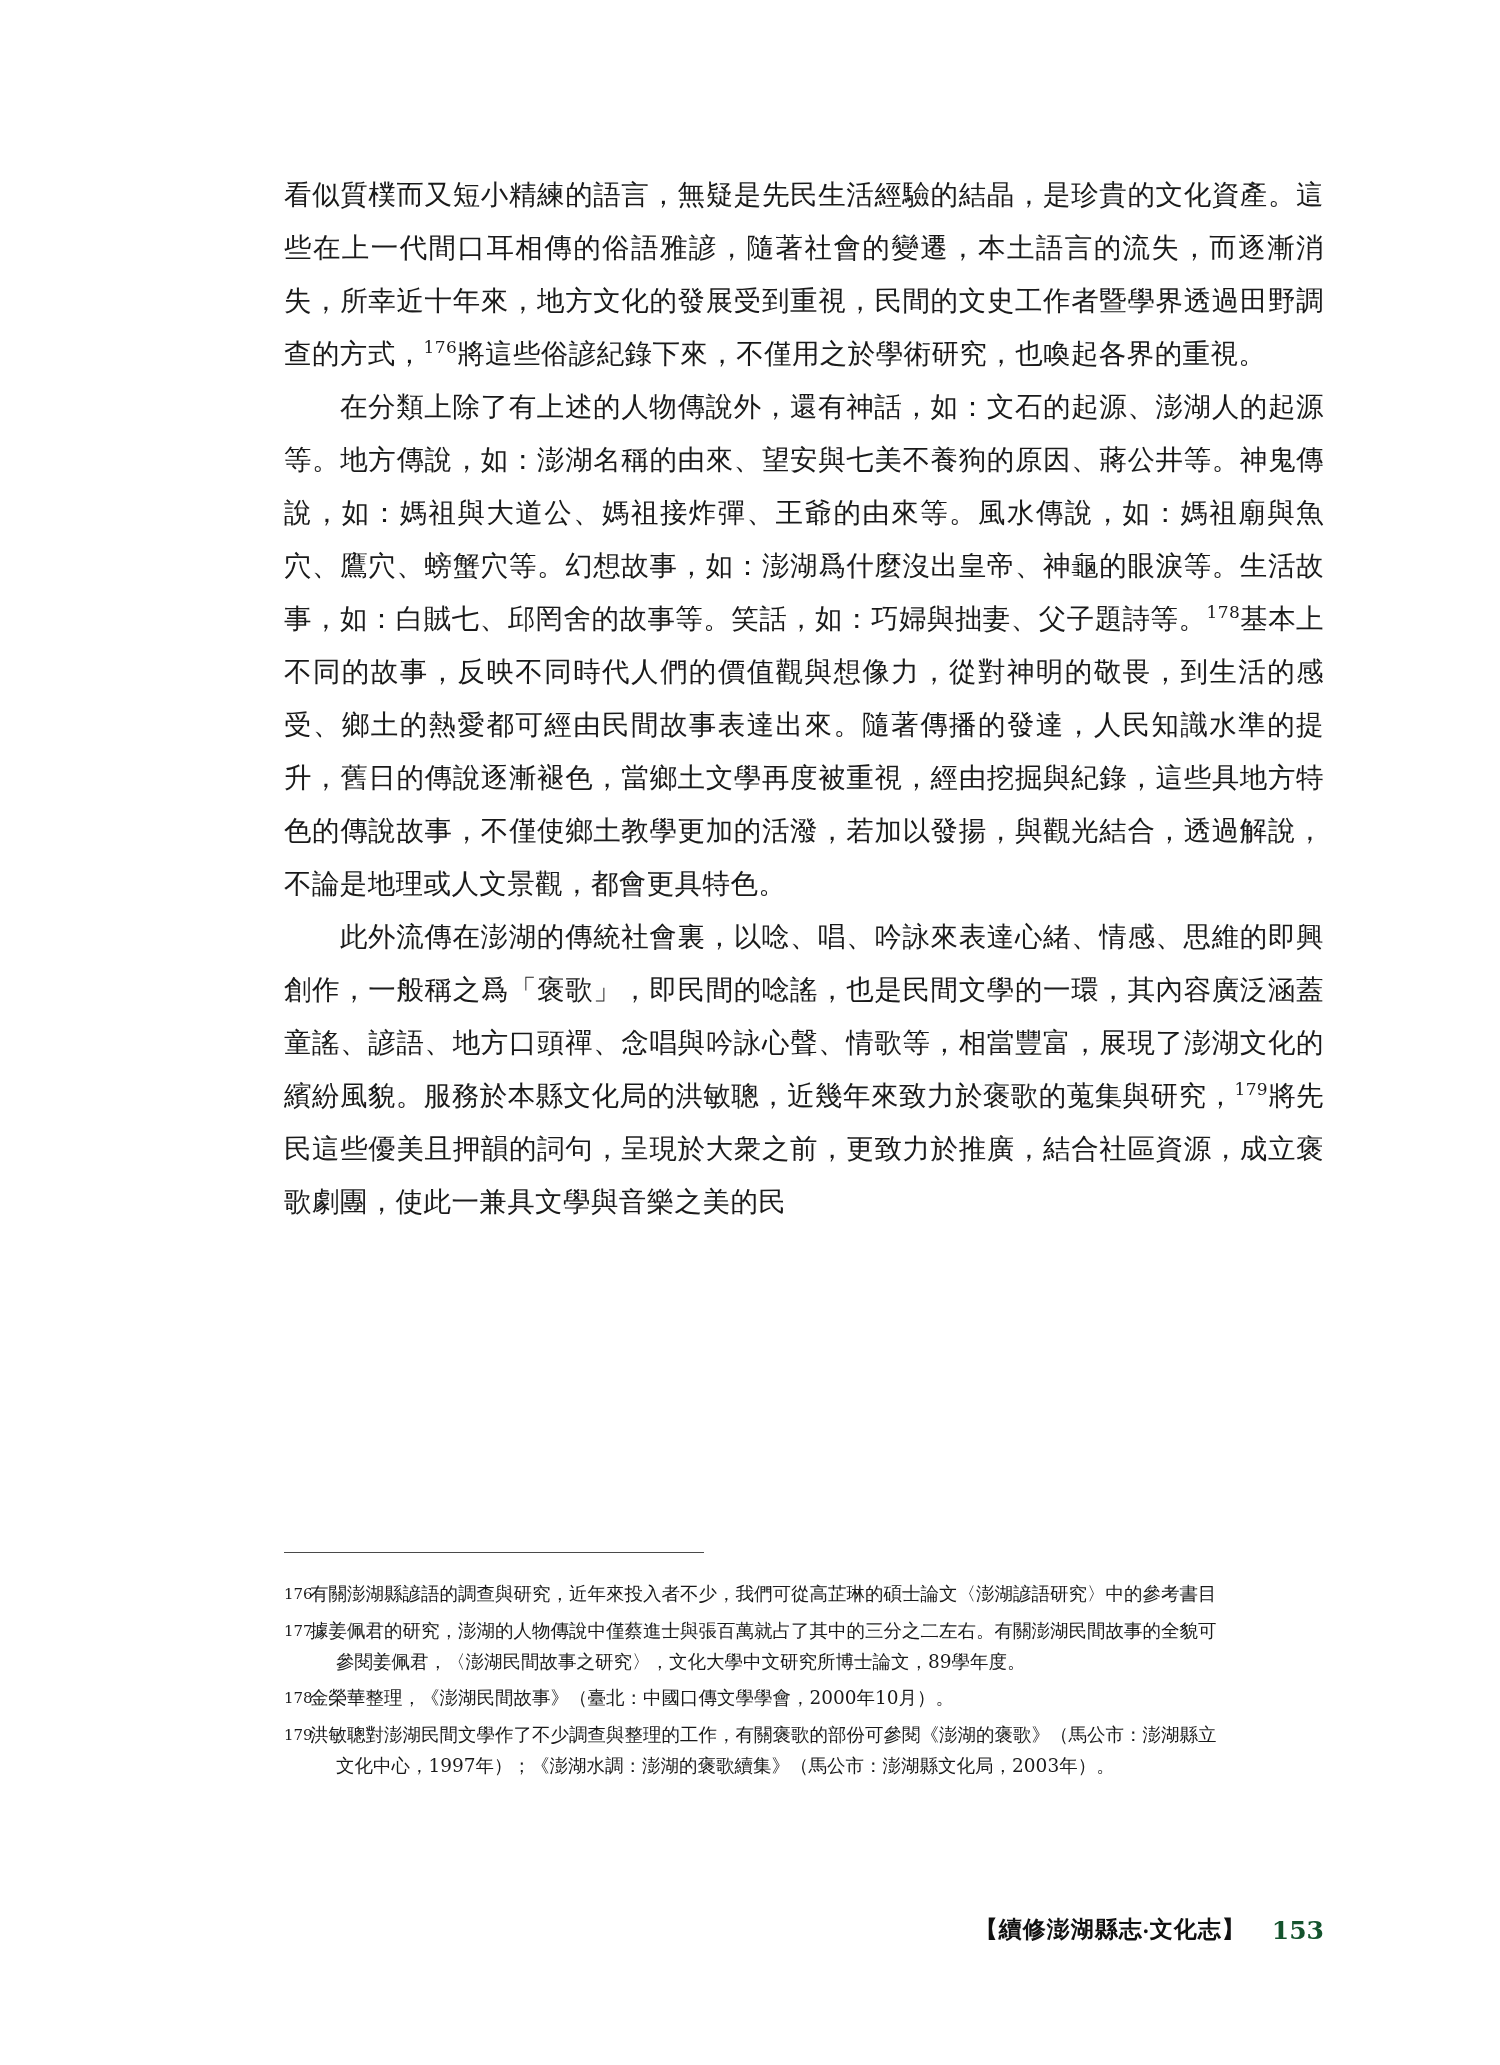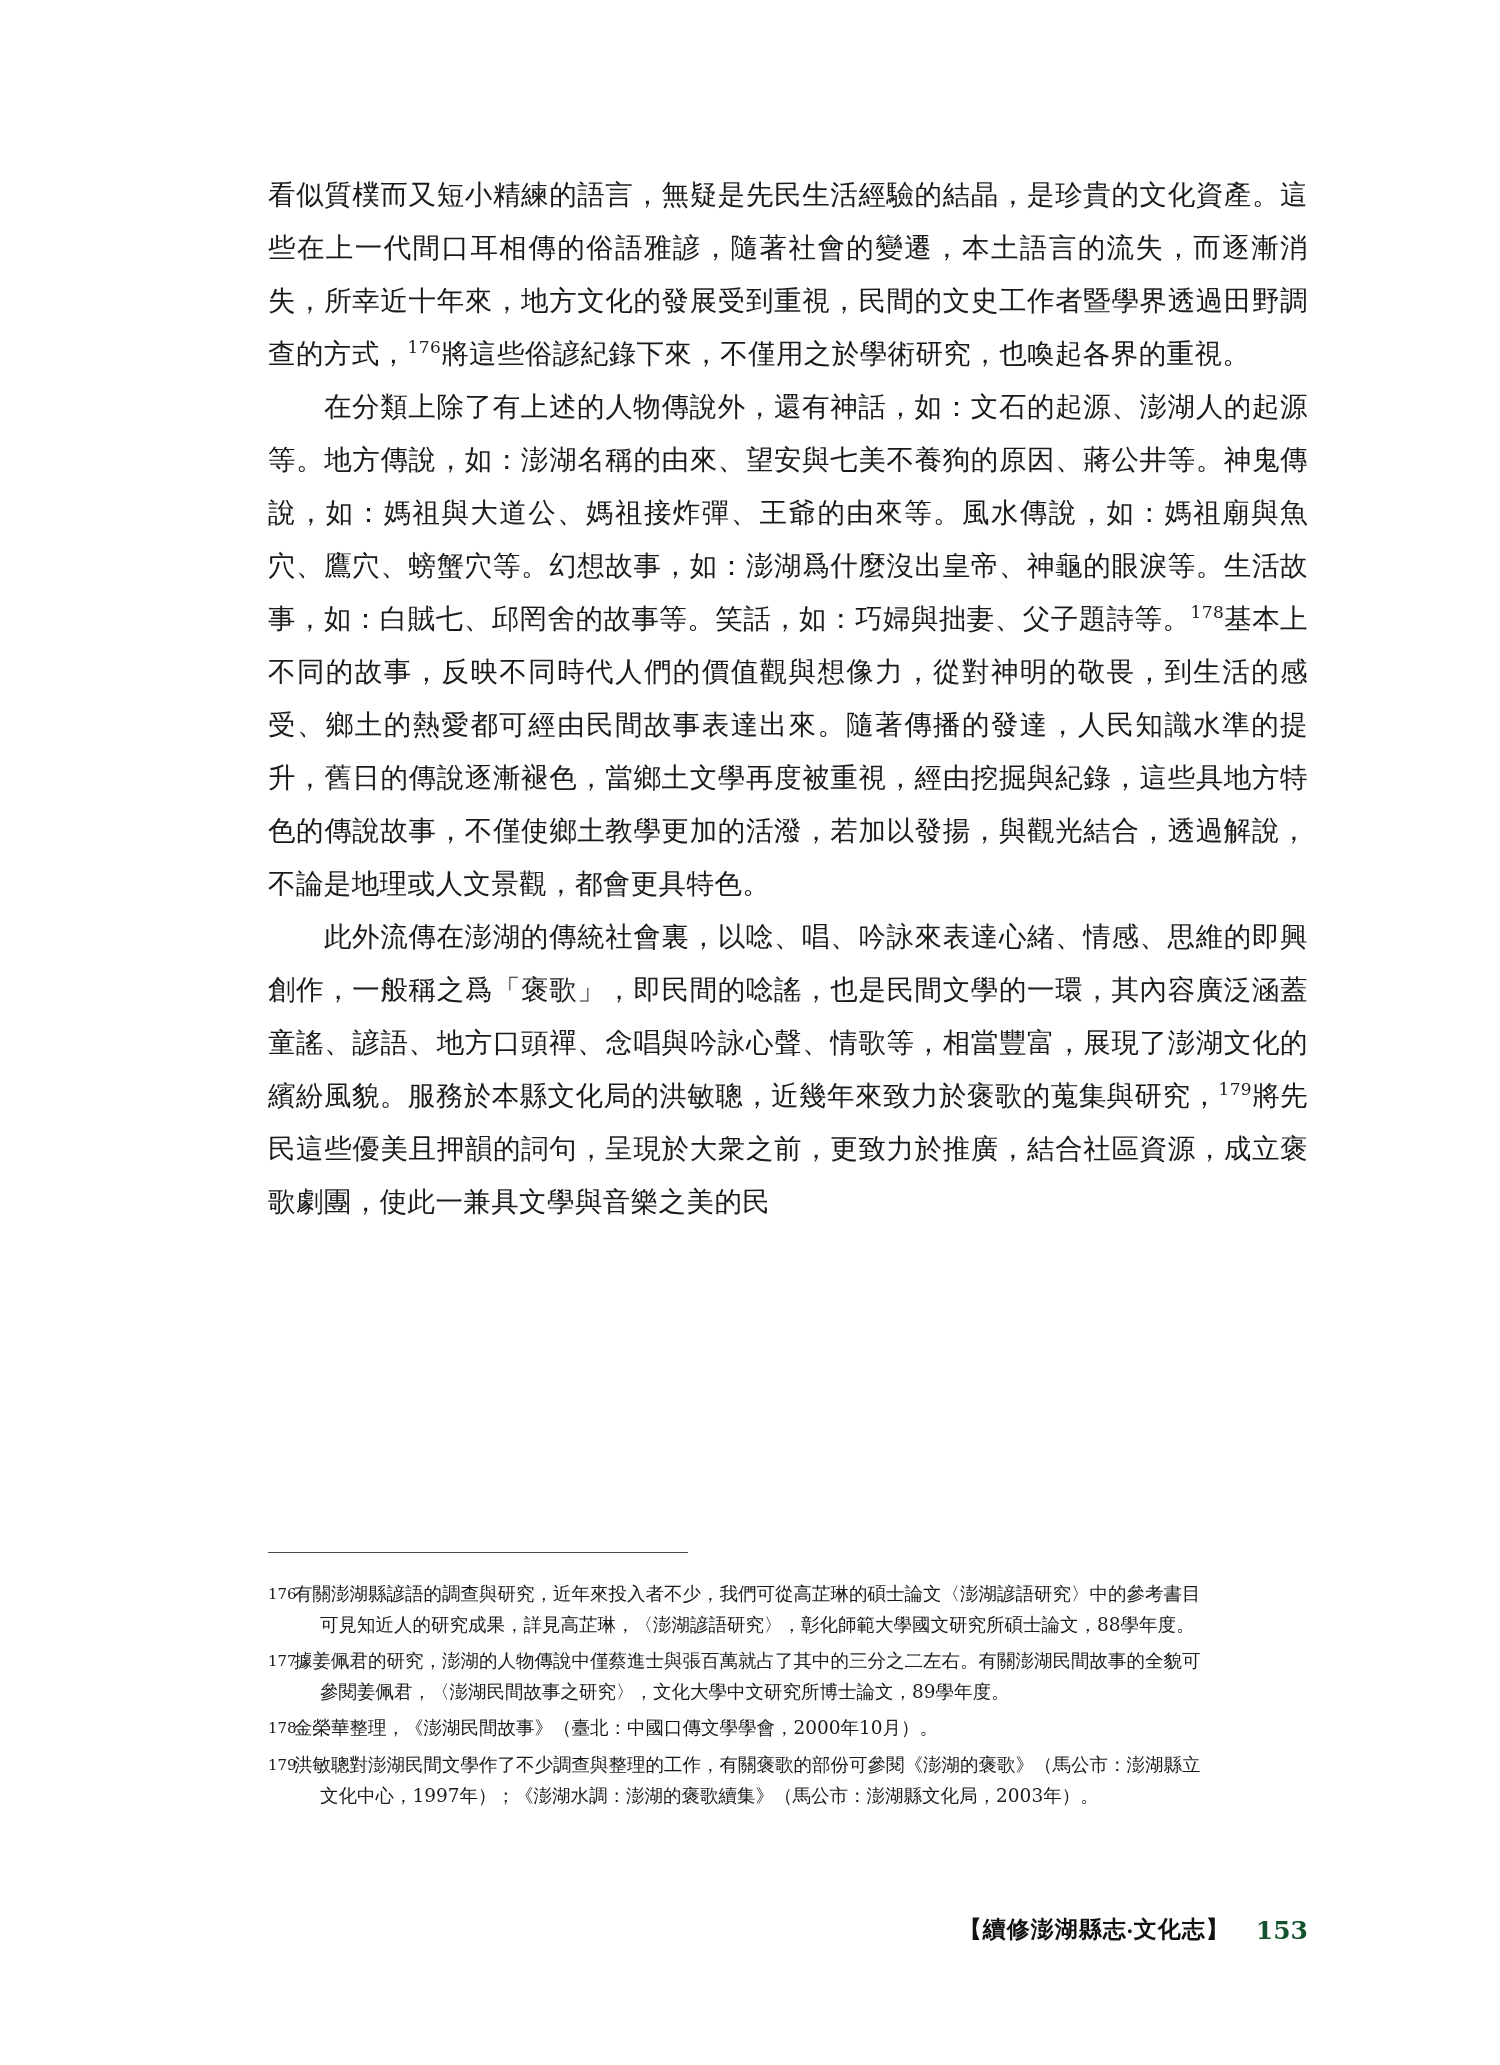--- a/index.html
+++ b/index.html
@@ -10,21 +10,21 @@
   body {
     width: 1500px;
     height: 2065px;
     font-family: "DejaVu Serif", "Liberation Serif", serif;
     color: #1a1a1a;
     position: relative;
     overflow: hidden;
   }
   .page {
     position: absolute;
-    left: 0; top: 0;
+    left: 16px; top: 0;
     width: 1188px;
     height: 2065px;
     box-sizing: border-box;
   }
   .content {
     position: absolute;
     left: 268px;
     top: 168px;
     width: 1040px;
   }
@@ -120,21 +120,21 @@
     <p class="indent"><span>此外流傳在澎湖的傳統社會裏，以唸、唱、吟詠來表達心緒、情感、思維的即興創作，一般稱之爲「褒歌」，即民間的唸謠，也是民間文學的一環，其內容廣泛涵蓋童謠、諺語、地方口頭禪、念唱與吟詠心聲、情歌等，相當豐富，展現了澎湖文化的繽紛風貌。服務於本縣文化局的洪敏聰，近幾年來致力於褒歌的蒐集與研究，</span><sup>179</sup><span>將先民這些優美且押韻的詞句，呈現於大衆之前，更致力於推廣，結合社區資源，成立褒歌劇團，使此一兼具文學與音樂之美的民</span></p>
 
   </div>
 
   <div class="footnote-rule"></div>
 
   <div class="footnotes">
 
     <div class="footnote">
       <span class="num">176</span>
-      <span class="txt"><span>有關澎湖縣諺語的調查與研究，近年來投入者不少，我們可從高芷琳的碩士論文〈澎湖諺語研究〉中的參考書目</span><span class="cont">可見知近人的研究成果，詳見高芷琳，〈澎湖諺語研究〉，彰化師範大學國文研究所碩士論文，88學年度。</span></span>
+      <span class="txt"><span>有關澎湖縣諺語的調查與研究，近年來投入者不少，我們可從高芷琳的碩士論文〈澎湖諺語研究〉中的參考書目</span></span>
     </div>
 
     <div class="footnote">
       <span class="num">177</span>
       <span class="txt"><span>據姜佩君的研究，澎湖的人物傳說中僅蔡進士與張百萬就占了其中的三分之二左右。有關澎湖民間故事的全貌可</span><span class="cont">參閱姜佩君，〈澎湖民間故事之研究〉，文化大學中文研究所博士論文，89學年度。</span></span>
     </div>
 
     <div class="footnote">
       <span class="num">178</span>
       <span class="txt"><span>金榮華整理，《澎湖民間故事》（臺北：中國口傳文學學會，2000年10月）。</span></span>

